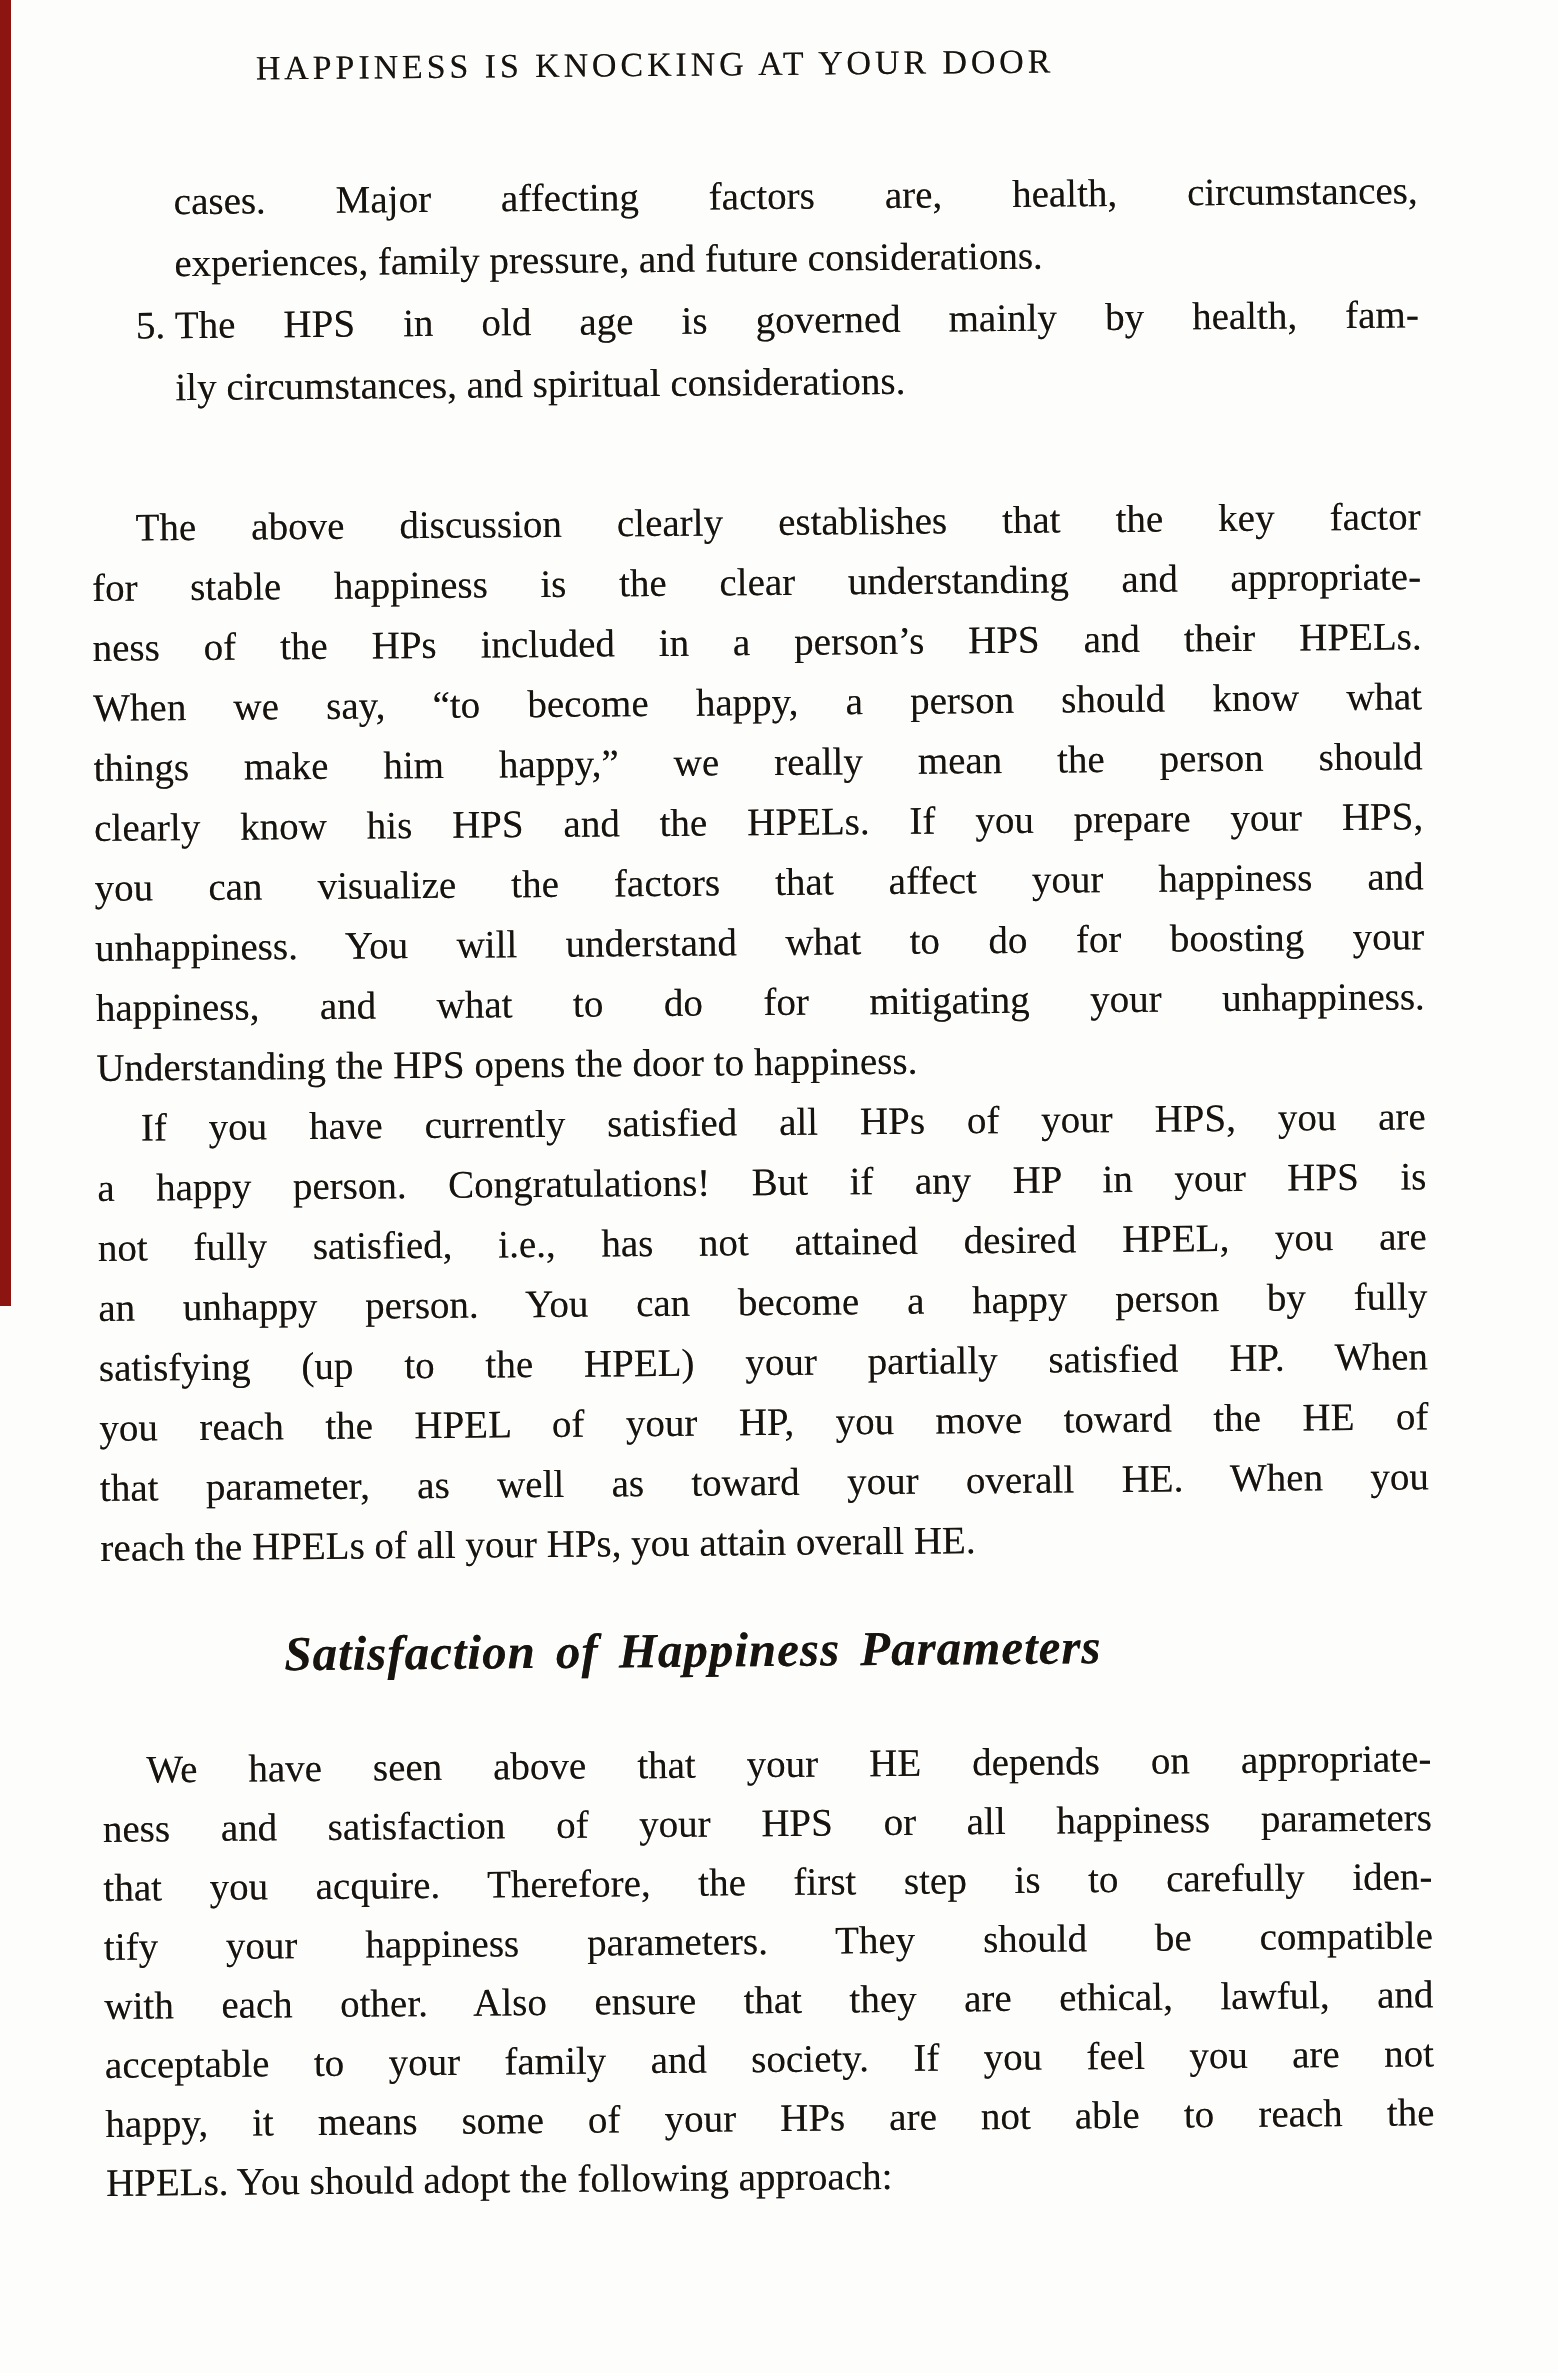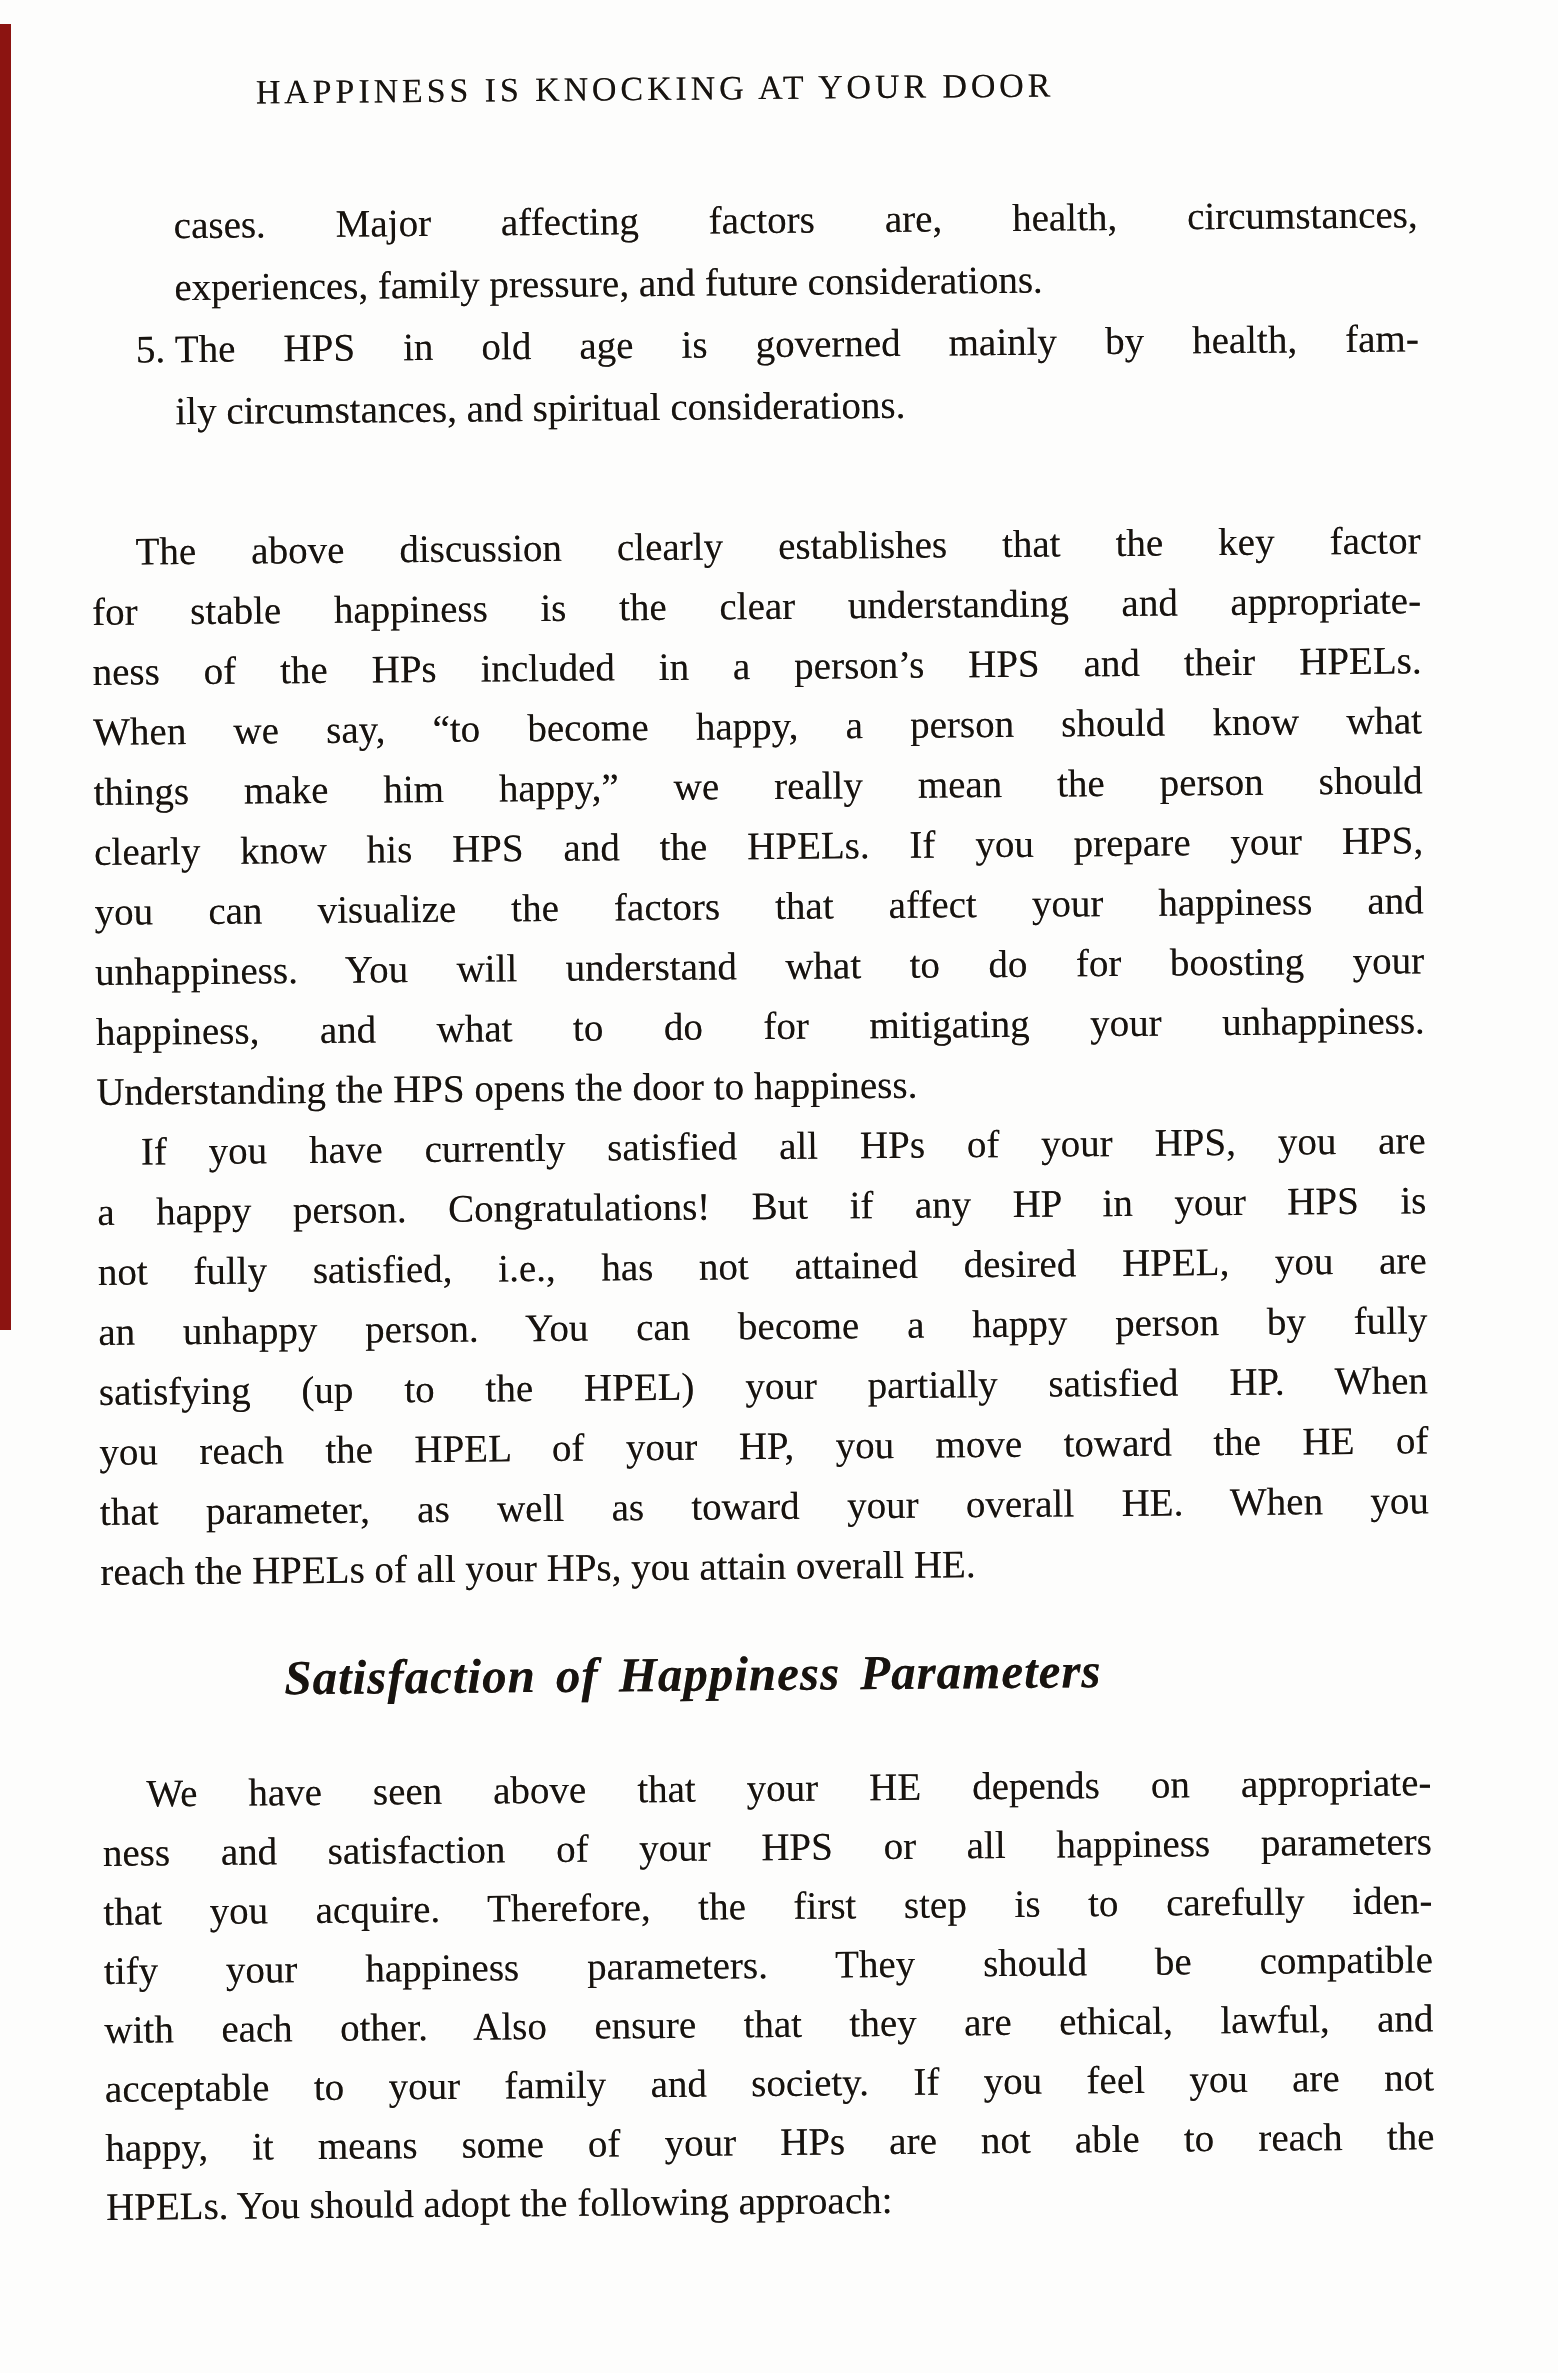--- a/index.html
+++ b/index.html
@@ -3,21 +3,21 @@
 <meta charset="utf-8">
 <style>
   html,body { margin:0; padding:0; }
   body {
     width:1558px; height:2374px;
     background:#fdfdfc;
     font-family:"Liberation Serif","DejaVu Serif",serif;
   }
   .page {
     position:relative; width:1558px; height:2295px;
-    background:#fdfdfc; overflow:hidden; color:#17130f;margin-top:24px;
+    background:#fdfdfc; overflow:hidden; color:#17130f;
   }
   
   .edge-strip {
     position:absolute; left:0; top:0; width:10.7px; height:1306px;
     background:#8c1411;
   }
   .content {
     position:absolute; left:87px; top:0; width:1329px;
     transform:rotate(-0.5deg); transform-origin:60% 0;
     font-size:39px; line-height:60px;

